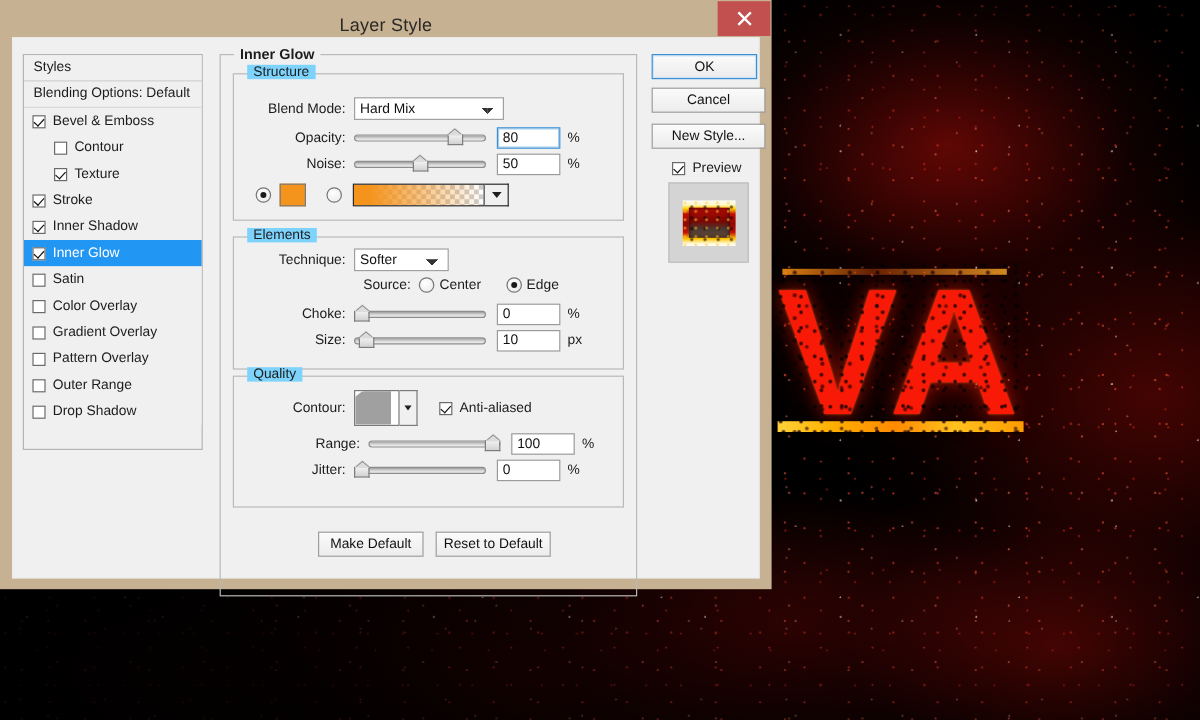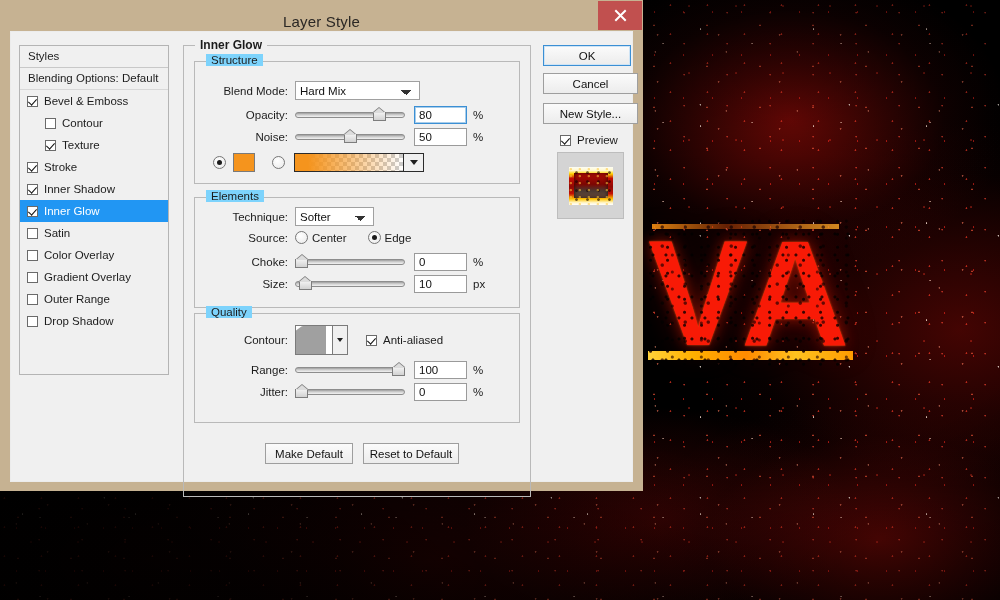--- a/index.html
+++ b/index.html
@@ -333,20 +333,24 @@
           <div class="style-row">
             <span class="cb"></span>
             <span class="lbl">Color Overlay</span>
           </div>
           <div class="style-row">
             <span class="cb"></span>
             <span class="lbl">Gradient Overlay</span>
           </div>
           <div class="style-row">
             <span class="cb"></span>
+            <span class="lbl">Pattern Overlay</span>
+          </div>
+          <div class="style-row">
+            <span class="cb"></span>
             <span class="lbl">Outer Range</span>
           </div>
           <div class="style-row">
             <span class="cb"></span>
             <span class="lbl">Drop Shadow</span>
           </div>
         </div>
     </div>
 
     <div id="center-panel">
@@ -396,21 +400,21 @@
 
       <div class="group" style="left:11px;top:152px;width:326px;height:111px;">
         <div class="group-title">Elements</div>
       </div>
 
       <div class="row" style="left:11px;top:162px;width:326px;">
         <div class="lab" style="width:94px;">Technique:</div>
         <select class="combo" style="width:79px;margin-left:7px;" id="technique-select"><option value="Softer">Softer</option><option value="Precise">Precise</option></select>
       </div>
 
-      <div class="row" style="left:11px;top:186px;width:326px;">
+      <div class="row" style="left:11px;top:186px;width:326px;justify-content:center;">
         <div class="lab" style="width:94px;">Source:</div>
         <span class="radio" style="margin-left:7px;"></span>
         <span style="margin-left:4px;">Center</span>
         <span class="radio on" style="margin-left:21px;"></span>
         <span style="margin-left:4px;">Edge</span>
       </div>
 
       <div class="row" style="left:11px;top:208px;width:326px;">
         <div class="lab" style="width:94px;">Choke:</div>
         <div class="slider" style="width:110px;margin-left:7px;">
@@ -440,21 +444,21 @@
         <span class="contour-box" style="margin-left:7px;">
           <span class="fill"></span>
         </span>
         <span class="contour-arrow">
           <span class="tri-down sm"></span>
         </span>
         <span class="cb on" style="margin-left:18px;"></span>
         <span style="margin-left:6px;">Anti-aliased</span>
       </div>
 
-      <div class="row" style="left:11px;top:316px;width:326px;">
+      <div class="row" style="left:23px;top:316px;width:326px;">
         <div class="lab" style="width:94px;">Range:</div>
         <div class="slider" style="width:110px;margin-left:7px;">
           <div class="track"></div>
           <div class="thumb" id="range-thumb" style="left: 97px;"></div>
         </div>
         <input class="num" style="width: 53px; margin-left: 9px;" value="100">
         <span style="margin-left:6px;">%</span>
       </div>
 
       <div class="row" style="left:11px;top:338px;width:326px;">

